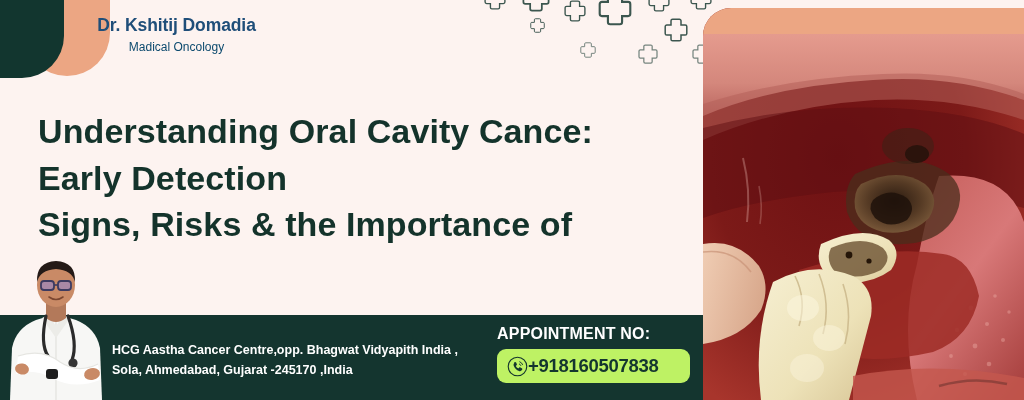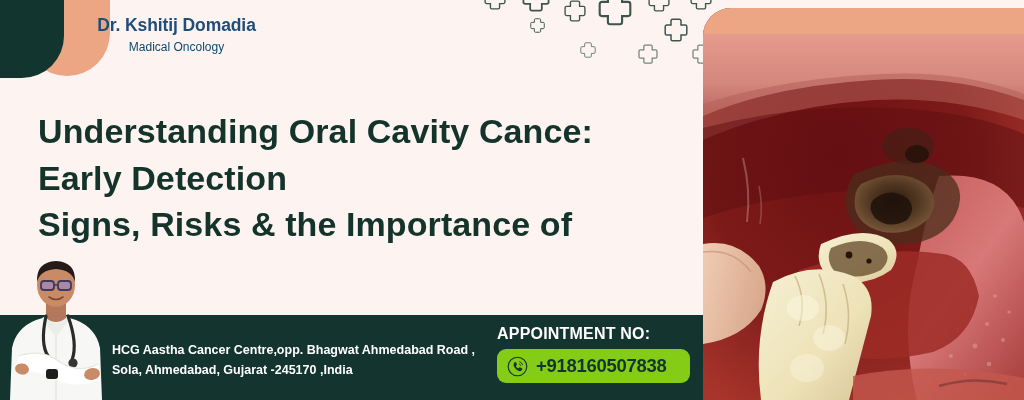--- a/index.html
+++ b/index.html
@@ -118,22 +118,21 @@
   .appt-label {
     color:#FFFFFF;
     font-size:16px;
     font-weight:bold;
     letter-spacing:0.2px;
     margin-bottom:6px;
   }
   .appt-pill {
     display:flex;
     align-items:center;
-    gap:8px;
-    background:#84cc16;
+    background:#bef264;
     border-radius:9px;
     padding:6px 14px 6px 10px;
     width:193px;
     height:34px;
   }
   .phone-icon { flex:0 0 auto; line-height:0; }
   .appt-number {
     color:#14352F;
     font-size:18.5px;
     font-weight:bold;
@@ -239,21 +238,21 @@
       <path d="M16 104 Q40 96 58 110 Q76 122 96 112" stroke="#E6E6E2" stroke-width="1.2" fill="none"></path>
 
       <rect x="44" y="117" width="12" height="10" rx="3" fill="#1E1E1E"></rect>
 
       <ellipse cx="90" cy="122" rx="8" ry="6" fill="#C98A66" transform="rotate(-12 90 122)"></ellipse>
       <ellipse cx="20" cy="117" rx="7" ry="5.5" fill="#C98A66" transform="rotate(10 20 117)"></ellipse>
     </svg>
   </div>
 
   <div class="address">
-    <span class="ln">HCG Aastha Cancer Centre,opp. Bhagwat Ahmedabad Road ,</span>
+    <span class="ln">HCG Aastha Cancer Centre,opp. Bhagwat Vidyapith India ,</span>
     <span class="ln">Sola, Ahmedabad, Gujarat -245170 ,India</span>
   </div>
 
   <div class="appt">
     <div class="appt-label">APPOINTMENT NO:</div>
     <div class="appt-pill">
       <span class="phone-icon">
         <svg width="21" height="21" viewBox="0 0 24 24" xmlns="http://www.w3.org/2000/svg">
           <circle cx="12" cy="12" r="10.6" fill="none" stroke="#14352F" stroke-width="1.3"></circle>
           <path d="M8.4 7.2 c0.7 -0.7 1.6 -0.5 2 0.3 l0.8 1.5 c0.3 0.6 0.2 1.1 -0.3 1.5 l-0.6 0.5 c-0.2 0.2 -0.2 0.4 -0.1 0.7 c0.5 1 1.4 1.9 2.4 2.4 c0.3 0.1 0.5 0.1 0.7 -0.1 l0.5 -0.6 c0.4 -0.5 0.9 -0.6 1.5 -0.3 l1.5 0.8 c0.8 0.4 1 1.3 0.3 2 l-0.7 0.7 c-0.7 0.7 -1.7 0.9 -2.7 0.5 c-2.6 -1 -5 -3.4 -6 -6 c-0.4 -1 -0.2 -2 0.5 -2.7 z" fill="#14352F"></path>

